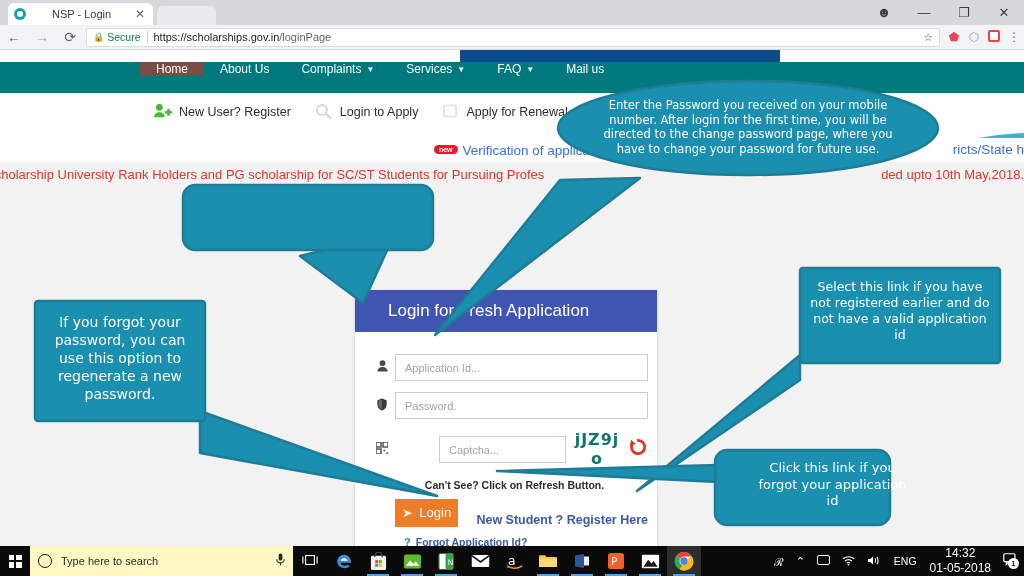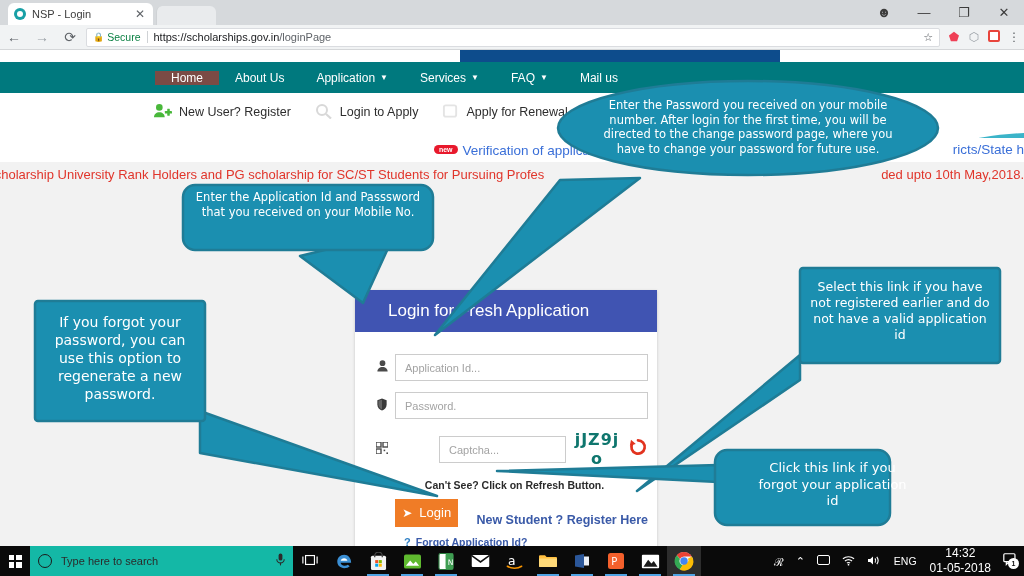--- a/index.html
+++ b/index.html
@@ -12,21 +12,21 @@
   #screen { position: relative; width: 1024px; height: 576px; overflow: hidden; background:#fff; }
 
   
   .chrome-tabstrip {
     position:absolute; left:0; top:0; width:1024px; height:25px;
     background:#d6d9dc;
   }
   .tab {
     position:absolute; left:8px; top:3px; width:145px; height:22px;
     background:#ffffff; border-radius:6px 6px 0 0;
-    display:flex; align-items:center; padding:0 6px;
+    display:flex; align-items:center; padding:0 6px;gap:20px;
   }
   .tab-favicon {
     width:12px; height:12px; border-radius:50%;
     background:#18a0a6; flex:0 0 auto; margin-right:6px;
     position:relative;
   }
   .tab-favicon::after{
     content:""; position:absolute; left:3px; top:3px; width:6px; height:6px;
     border-radius:50%; background:#fff;
   }
@@ -70,21 +70,21 @@
   .page { position:absolute; left:0; top:50px; width:1024px; height:496px; background:#fff; overflow:hidden; }
 
   .blue-strip {
     position:absolute; left:460px; top:0; width:320px; height:12px;
     background:#0d4c8c;
   }
   .teal-nav {
     position:absolute; left:0; top:12px; width:1024px; height:31px;
     background:#00797e;
   }
-  .nav-items { position:absolute; left:155px; top:12px; height:31px; display:flex; align-items:center; }
+  .nav-items { position:absolute; left:140px; top:12px; height:31px; display:flex; align-items:flex-start; }
   .nav-item {
     display:flex; align-items:center; padding:0 16px;
     color:#ffffff; font-size:12px; white-space:nowrap;
   }
   .nav-item.home { background:#7b4b45; }
   .caret { margin-left:5px; font-size:8px; }
 
   .search-wrap { position:absolute; right:155px; top:18px; display:flex; align-items:center; }
   .search-in {
     width:145px; height:19px; background:#fff; border:1px solid #cfcfcf;
@@ -182,21 +182,21 @@
     font-family:"DejaVu Sans", sans-serif;
   }
   svg.cv { position:absolute; left:0; top:0; width:1024px; height:496px; pointer-events:none; }
 
   
   .taskbar { position:absolute; left:0; top:546px; width:1024px; height:30px; background:#0a0a0a; display:flex; align-items:center;}
   .startbtn { width:30px; height:30px; display:flex; align-items:center; justify-content:center; }
   .winlogo { width:13px; height:13px; display:grid; grid-template-columns:1fr 1fr; grid-template-rows:1fr 1fr; gap:1.5px; }
   .winlogo i { background:#fff; display:block; }
   .tb-search {
-    width:263px; height:30px; background:#14b8a6; display:flex; align-items:center; padding:0 8px;
+    width:263px; height:30px; background:#fef9c3; display:flex; align-items:center; padding:0 8px;
   }
   .tb-circle { width:14px; height:14px; border:1.6px solid #1b1b1b; border-radius:50%; flex:0 0 14px;}
   .tb-ph { flex:1 1 auto; font-size:11px; color:#2b2b2b; margin-left:9px;}
   .tb-mic { font-size:12px; color:#2b2b2b; }
   .tb-taskview { width:34px; text-align:center; color:#fff; font-size:12px;}
   .tb-app { width:34px; height:30px; display:flex; align-items:center; justify-content:center; position:relative;}
   .tb-app.open::after{ content:""; position:absolute; bottom:0; left:6px; right:6px; height:2px; background:#4fa3e3;}
   .tb-app.active { background:#2d2d2d; }
   .tray { margin-left:auto; display:flex; align-items:center; height:30px; padding-right:6px;}
   .tray-ic { padding:0 6px; color:#fff; font-size:11px; }
@@ -254,21 +254,21 @@
 
     <div class="teal-nav"></div>
     <div class="nav-items">
       <div class="nav-item home">
         <span>Home</span>
       </div>
       <div class="nav-item">
         <span>About Us</span>
       </div>
       <div class="nav-item">
-        <span>Application</span>
+        <span>Complaints</span>
         <span class="caret">▼</span>
       </div>
       <div class="nav-item">
         <span>Services</span>
         <span class="caret">▼</span>
       </div>
       <div class="nav-item">
         <span>FAQ</span>
         <span class="caret">▼</span>
       </div>
@@ -410,21 +410,20 @@
         <path d="M800 305 L637 441 L800 330 Z" fill="#1b8fb0" stroke="#1f7c96" stroke-width="2.5" stroke-linejoin="round"></path>
         <rect x="800" y="218" width="200" height="95" rx="3" fill="#1b8fb0" stroke="#1f7c96" stroke-width="2.5"></rect>
       </g>
 
       <g>
         <path d="M718 415 L497 421 L718 432 Z" fill="#1b8fb0" stroke="#1f7c96" stroke-width="2.5" stroke-linejoin="round"></path>
         <rect x="715" y="400" width="175" height="75" rx="12" fill="#1b8fb0" stroke="#1f7c96" stroke-width="2.5"></rect>
       </g>
     </svg>
 
-    <div class="callout-txt" style="left:190px; top:140px; width:236px; font-size:11.5px;">Enter the  Application Id and Passsword that you received on your  Mobile No.</div>
     <div class="callout-txt" style="left:600px; top:48px; width:296px; font-size:11.5px;">Enter the Password you received on your mobile number. After login for the first time, you will be directed to the change password page, where you have to change your password for future use.</div>
     <div class="callout-txt" style="left:42px; top:264px; width:156px; font-size:14px;">If you forgot your password, you can use this option to regenerate a new password.</div>
     <div class="callout-txt" style="left:808px; top:229px; width:184px; font-size:12.5px;">Select this link if you have not registered earlier and do not have a valid application id</div>
     <div class="callout-txt" style="left:722px; top:410px; width:161px; font-size:13px;margin-left:30px;">Click this link if you forgot your application id</div>
 
   </div>
 
   <div class="taskbar">
     <div class="startbtn">
       <span class="winlogo">

